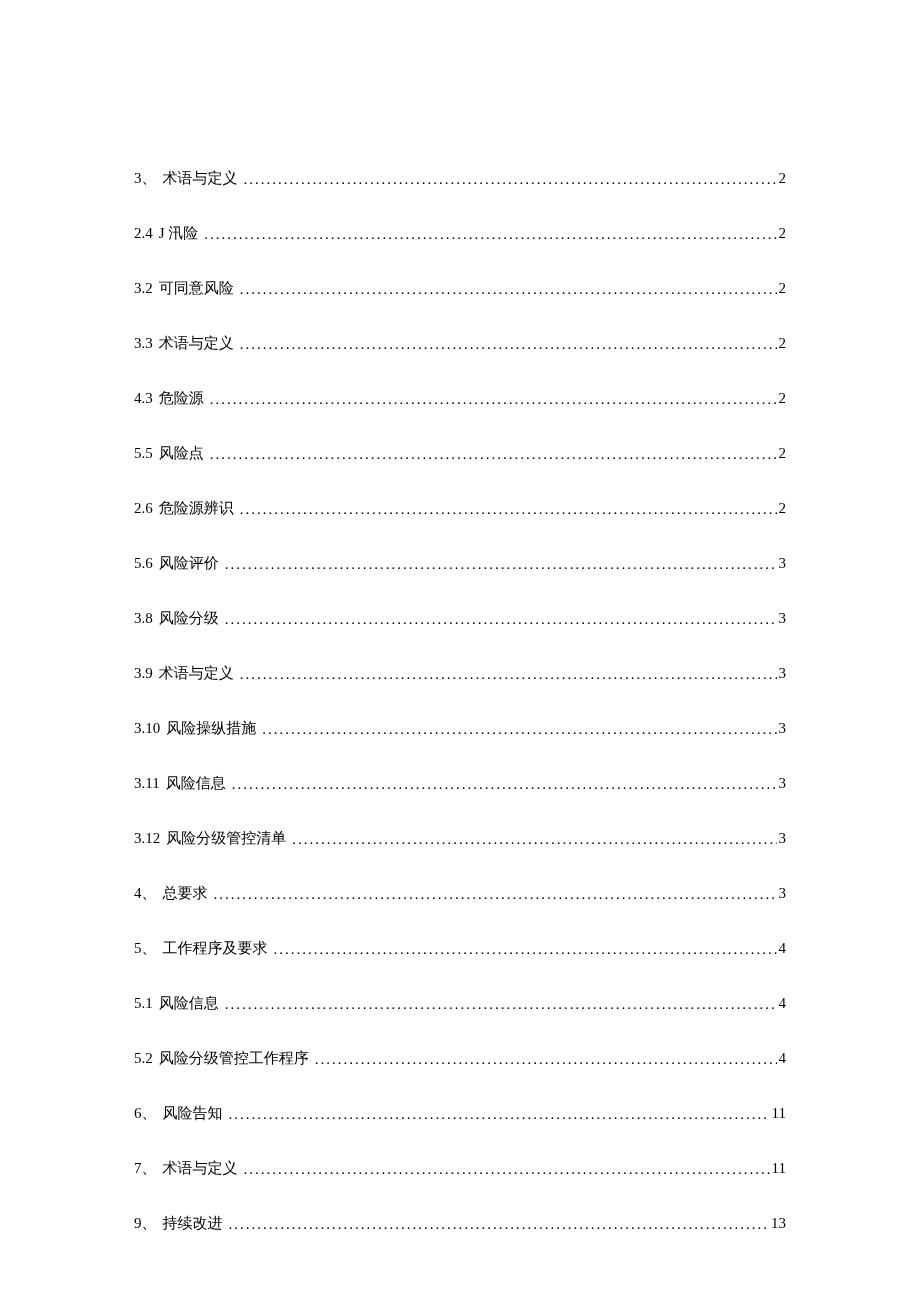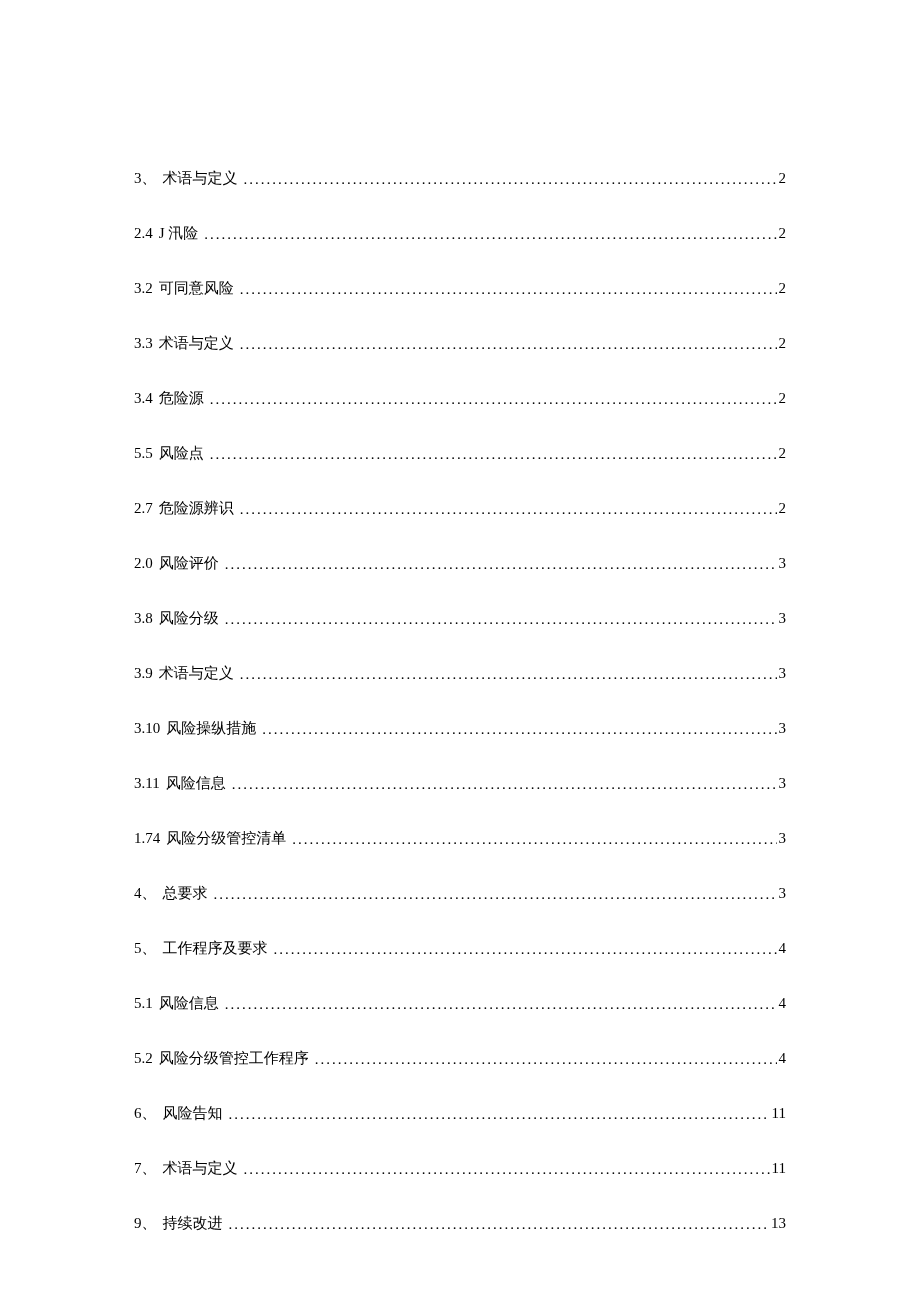--- a/index.html
+++ b/index.html
@@ -81,45 +81,45 @@
     </div>
     <div class="toc-entry">
       <span class="toc-label">3.3</span>
       <span class="toc-space"></span>
       <span class="toc-label">术语与定义</span>
       <span class="toc-space"></span>
       <span class="toc-dots"></span>
       <span class="toc-page">2</span>
     </div>
     <div class="toc-entry">
-      <span class="toc-label">3.4</span>
+      <span class="toc-label">4.3</span>
       <span class="toc-space"></span>
       <span class="toc-label">危险源</span>
       <span class="toc-space"></span>
       <span class="toc-dots"></span>
       <span class="toc-page">2</span>
     </div>
     <div class="toc-entry">
       <span class="toc-label">5.5</span>
       <span class="toc-space"></span>
       <span class="toc-label">风险点</span>
       <span class="toc-space"></span>
       <span class="toc-dots"></span>
       <span class="toc-page">2</span>
     </div>
     <div class="toc-entry">
-      <span class="toc-label">2.7</span>
+      <span class="toc-label">2.6</span>
       <span class="toc-space"></span>
       <span class="toc-label">危险源辨识</span>
       <span class="toc-space"></span>
       <span class="toc-dots"></span>
       <span class="toc-page">2</span>
     </div>
     <div class="toc-entry">
-      <span class="toc-label">2.0</span>
+      <span class="toc-label">5.6</span>
       <span class="toc-space"></span>
       <span class="toc-label">风险评价</span>
       <span class="toc-space"></span>
       <span class="toc-dots"></span>
       <span class="toc-page">3</span>
     </div>
     <div class="toc-entry">
       <span class="toc-label">3.8</span>
       <span class="toc-space"></span>
       <span class="toc-label">风险分级</span>
@@ -145,21 +145,21 @@
     </div>
     <div class="toc-entry">
       <span class="toc-label">3.11</span>
       <span class="toc-space"></span>
       <span class="toc-label">风险信息</span>
       <span class="toc-space"></span>
       <span class="toc-dots"></span>
       <span class="toc-page">3</span>
     </div>
     <div class="toc-entry">
-      <span class="toc-label">1.74</span>
+      <span class="toc-label">3.12</span>
       <span class="toc-space"></span>
       <span class="toc-label">风险分级管控清单</span>
       <span class="toc-space"></span>
       <span class="toc-dots"></span>
       <span class="toc-page">3</span>
     </div>
     <div class="toc-entry">
       <span class="toc-label">4、</span>
       <span class="toc-space"></span>
       <span class="toc-label">总要求</span>

